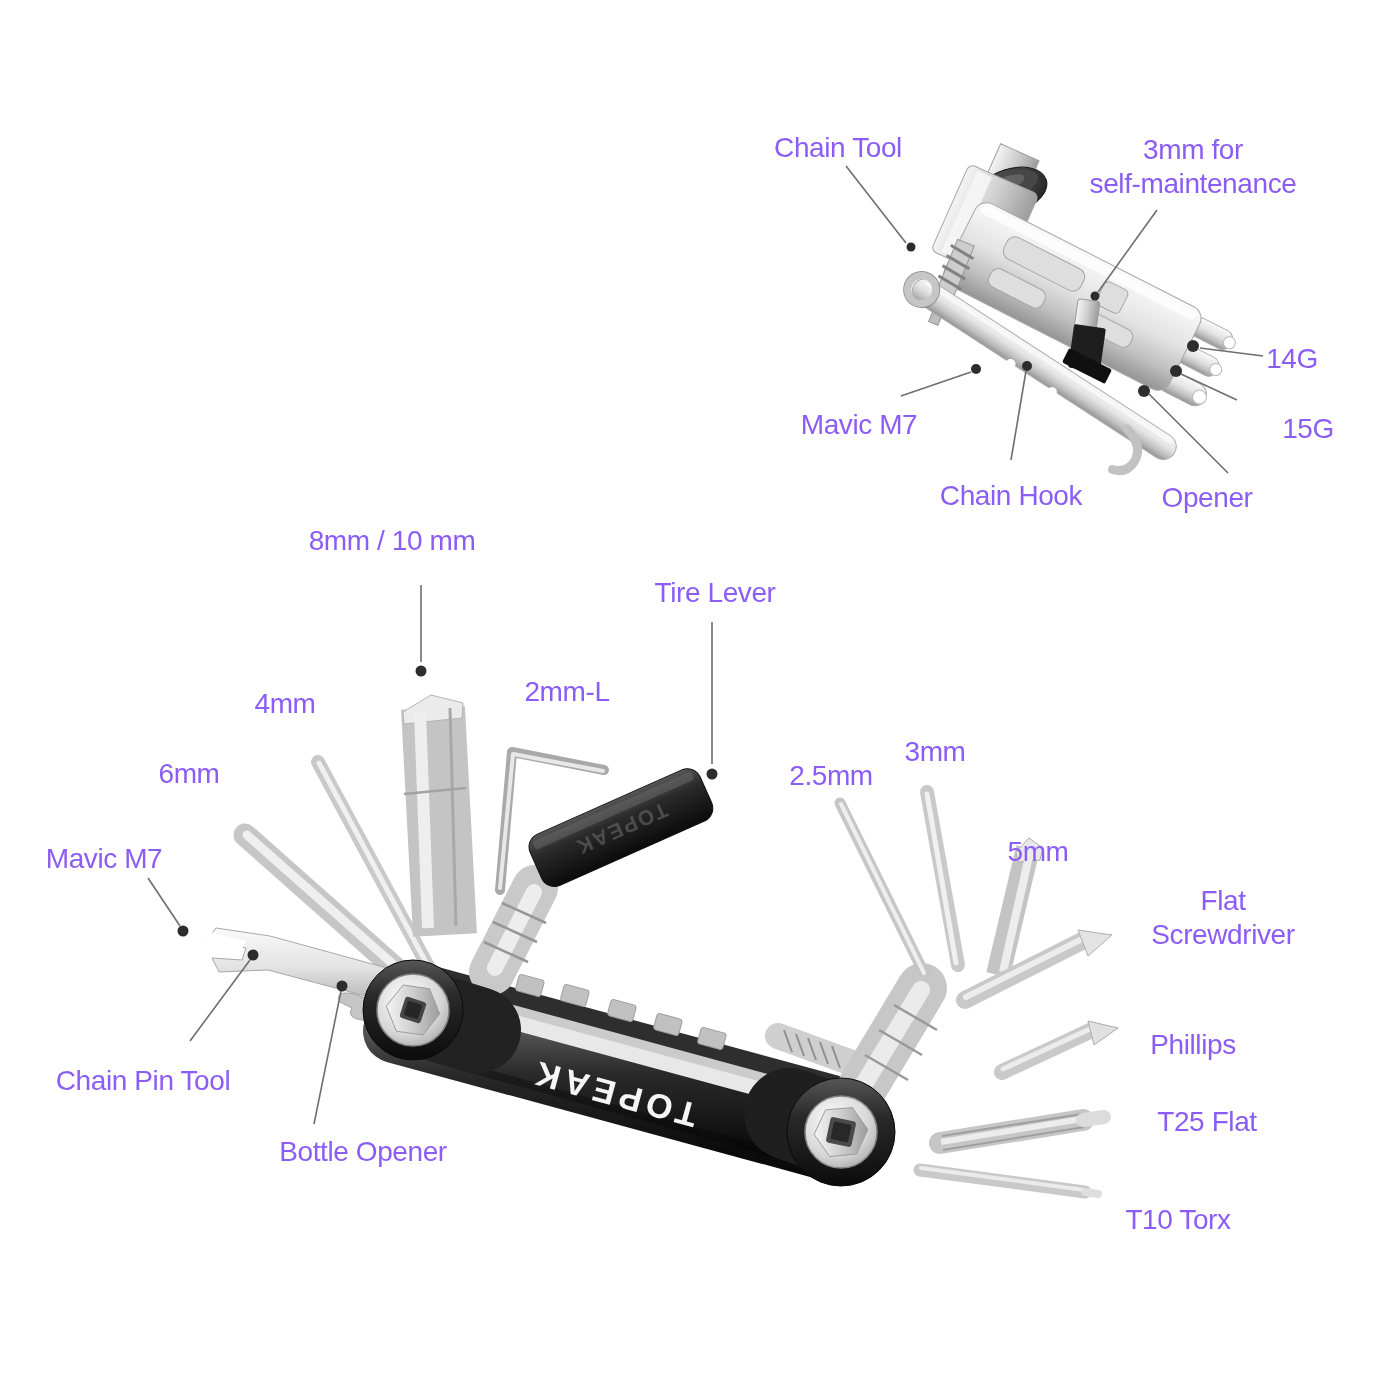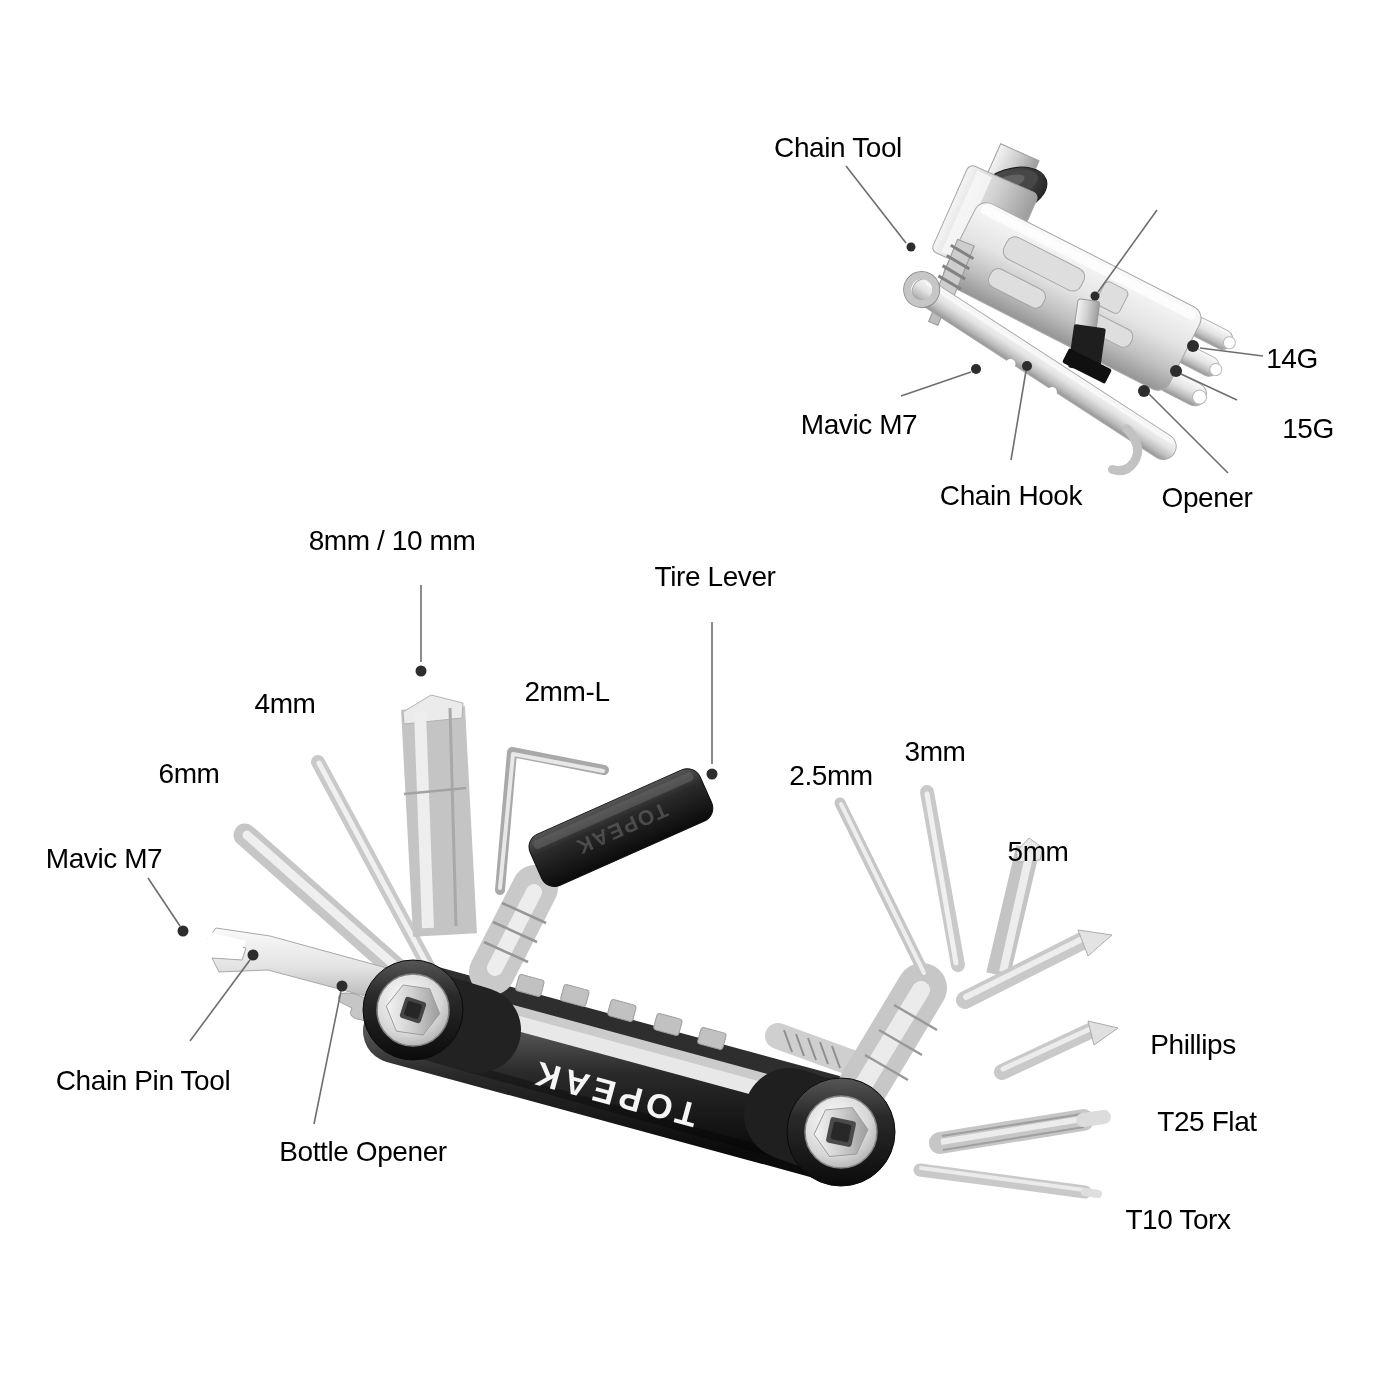--- a/index.html
+++ b/index.html
@@ -4,21 +4,21 @@
 <style>
   html,body{margin:0;padding:0;background:#fff;}
   .canvas{
     position:relative;width:1400px;height:1400px;background:#ffffff;overflow:hidden;
     font-family:"Liberation Sans", sans-serif;
   }
   .art{position:absolute;left:0;top:0;width:1400px;height:1400px;}
   .callout{
     position:absolute;transform:translateX(-50%);
     font-size:28px;line-height:34px;letter-spacing:-0.4px;
-    color:#000000;white-space:pre-line;text-align:center;
+    color:#8b5cf6;white-space:pre-line;text-align:center;
   }
 </style>
 </head>
 <body>
 
 <div class="canvas">
 
   <svg class="art" viewBox="0 0 1400 1400">
     <defs>
       <linearGradient id="silverV" x1="0" y1="0" x2="0" y2="1">
@@ -248,34 +248,37 @@
       <circle cx="976" cy="369" r="5"></circle>
       <circle cx="421" cy="671" r="5.5"></circle>
       <circle cx="712" cy="774" r="5.5"></circle>
       <circle cx="183" cy="931" r="5.5"></circle>
       <circle cx="253" cy="955" r="5.5"></circle>
       <circle cx="342" cy="986" r="5.5"></circle>
     </g>
   </svg>
 
   <div class="callout" style="left:838px;top:131px">Chain Tool</div>
+  <div class="callout" style="left:1193px;top:133px">3mm for
+self-maintenance</div>
   <div class="callout" style="left:1292px;top:342px">14G</div>
   <div class="callout" style="left:1308px;top:412px">15G</div>
   <div class="callout" style="left:1207px;top:481px">Opener</div>
   <div class="callout" style="left:1011px;top:479px">Chain Hook</div>
   <div class="callout" style="left:859px;top:408px">Mavic M7</div>
 
   <div class="callout" style="left:392px;top:524px">8mm / 10 mm</div>
-  <div class="callout" style="left:715px;top:560px">Tire Lever</div>
+  <div class="callout" style="left:715px;top:576px">Tire Lever</div>
   <div class="callout" style="left:285px;top:687px">4mm</div>
   <div class="callout" style="left:567px;top:675px">2mm-L</div>
   <div class="callout" style="left:189px;top:757px">6mm</div>
   <div class="callout" style="left:104px;top:842px">Mavic M7</div>
   <div class="callout" style="left:831px;top:759px">2.5mm</div>
   <div class="callout" style="left:935px;top:735px">3mm</div>
   <div class="callout" style="left:1038px;top:835px">5mm</div>
+  <div class="callout" style="left:1223px;top:884px">Flat Screwdriver</div>
   <div class="callout" style="left:1193px;top:1028px">Phillips</div>
   <div class="callout" style="left:1207px;top:1105px">T25 Flat</div>
   <div class="callout" style="left:1178px;top:1203px">T10 Torx</div>
   <div class="callout" style="left:143px;top:1064px">Chain Pin Tool</div>
   <div class="callout" style="left:363px;top:1135px">Bottle Opener</div>
 
 </div>
 
 </body></html>

